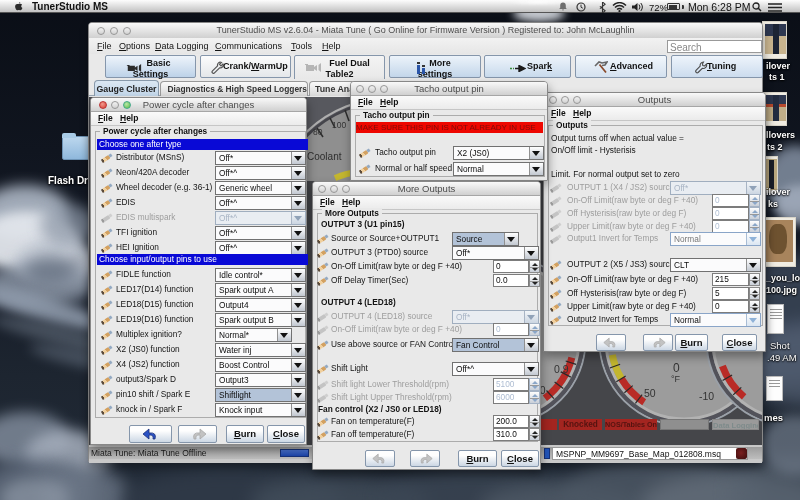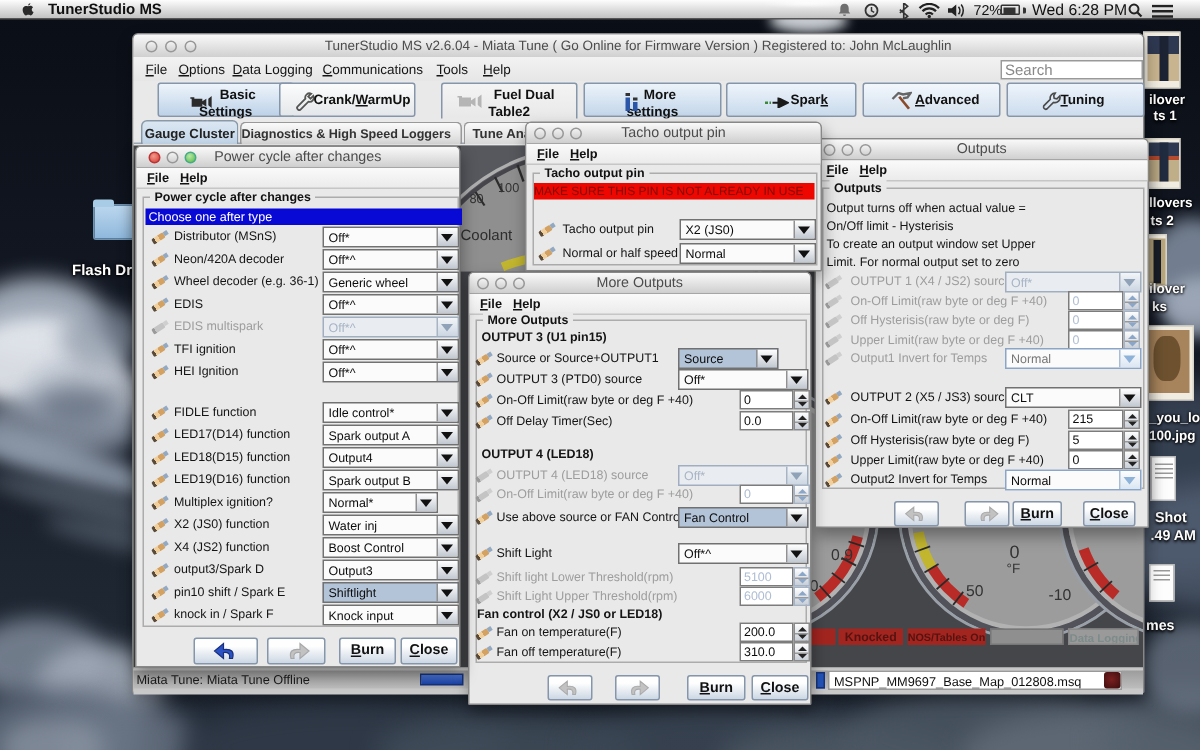--- a/index.html
+++ b/index.html
@@ -100,21 +100,21 @@
     </svg>
   <svg class="w" style="left:632px;top:2px" width="12" height="10" viewBox="0 0 12 10">
       <path d="M0 3.5h2.5L5.5 1v8L2.5 6.5H0z" fill="#222"></path>
       <path d="M7 2.5a4 4 0 0 1 0 5M8.8 1a6.5 6.5 0 0 1 0 8" stroke="#222" stroke-width="1" fill="none"></path>
     </svg>
   <div class="w" style="left:649px;top:1.5px;font-size:9.5px;color:#111">72%</div>
   <div class="w" style="left:667px;top:3px;width:13px;height:7px;border:1px solid #333;border-radius:1px">
       <div class="w" style="left:1px;top:1px;width:8px;height:5px;background:#333"></div>
     </div>
   <div class="w" style="left:682px;top:4.5px;width:2px;height:4px;background:#333;border-radius:0 1px 1px 0"></div>
-  <div class="w" style="left:688px;top:1px;font-size:10.5px;color:#111">Wed 6:28 PM</div>
+  <div class="w" style="left:688px;top:1px;font-size:10.5px;color:#111">Mon 6:28 PM</div>
   <svg class="w" style="left:752px;top:2px" width="10" height="10" viewBox="0 0 10 10">
       <circle cx="4" cy="4" r="3" fill="none" stroke="#222" stroke-width="1.3"></circle>
       <path d="M6.3 6.3L9 9" stroke="#222" stroke-width="1.5"></path>
     </svg>
   <svg class="w" style="left:768px;top:2.5px" width="14" height="9" viewBox="0 0 14 9">
       <path d="M0 1h14M0 4.5h14M0 8h14" stroke="#222" stroke-width="1.7"></path>
     </svg>
 </div>
 <div id="righticons" class="w" style="left:0;top:0;width:800px;height:500px;z-index:1">
   <div class="w" style="left:762px;top:21px;width:25px;height:38px;background:#f0ece2;border:1px solid #d8d4c8">
@@ -136,21 +136,21 @@
       <div class="w" style="left:2px;top:2px;width:28px;height:42px;background:#a8845c"></div>
       <div class="w" style="left:6px;top:6px;width:18px;height:30px;background:#6e5230;border-radius:40%"></div>
     </div>
   <div class="w" style="left:766px;top:273px;font-size:9px;font-weight:700;color:#fff;text-shadow:0 1px 2px #000,0 0 2px #000;line-height:11.5px">_you_lo<br>100.jpg</div>
   <div class="w" style="left:767px;top:304px;width:17px;height:30px;background:#fdfdfd;border:1px solid #bbb">
       <div class="w" style="left:2px;top:4px;width:12px;height:1px;background:#999"></div>
       <div class="w" style="left:2px;top:7px;width:12px;height:1px;background:#999"></div>
       <div class="w" style="left:2px;top:10px;width:12px;height:1px;background:#999"></div>
       <div class="w" style="left:2px;top:13px;width:12px;height:1px;background:#999"></div>
     </div>
-  <div class="w" style="left:770px;top:340px;font-size:9.5px;font-weight:700;color:#fff;text-shadow:0 1px 2px #000,0 0 2px #000;line-height:11.5px">Shot<br><span style="margin-left:-3px">.49 AM</span></div>
+  <div class="w" style="left:770px;top:340px;font-size:9.5px;font-weight:400;color:#fff;text-shadow:0 1px 2px #000,0 0 2px #000;line-height:11.5px">Shot<br><span style="margin-left:-3px">.49 AM</span></div>
   <div class="w" style="left:766px;top:376px;width:17px;height:25px;background:#fdfdfd;border:1px solid #bbb">
       <div class="w" style="left:2px;top:3px;width:11px;height:1px;background:#999"></div>
       <div class="w" style="left:2px;top:6px;width:11px;height:1px;background:#999"></div>
       <div class="w" style="left:2px;top:9px;width:11px;height:1px;background:#999"></div>
     </div>
   <div class="w" style="left:764px;top:412px;font-size:9.5px;font-weight:700;color:#fff;text-shadow:0 1px 2px #000,0 0 2px #000">mes</div>
 </div>
 <div id="mainwin" class="win" style="left:88px;top:22px;width:675px;height:440px;z-index:2">
   <div class="tb" style="height:15px;line-height:15px;font-size:9px">TunerStudio MS v2.6.04 - Miata Tune ( Go Online for Firmware Version ) Registered to: John McLaughlin</div>
   <div class="lt" style="left:8px;top:4px"></div>
@@ -162,21 +162,21 @@
     <span class="lb" style="left:66px;top:2px;font-size:9px"><u>D</u>ata Logging</span>
     <span class="lb" style="left:126px;top:2px;font-size:9px"><u>C</u>ommunications</span>
     <span class="lb" style="left:202px;top:2px;font-size:9px"><u>T</u>ools</span>
     <span class="lb" style="left:233px;top:2px;font-size:9px"><u>H</u>elp</span>
     <div class="w" style="left:578px;top:2px;width:95px;height:13px;background:#fff;border:1px solid #999;font-size:10px;color:#888;line-height:13px;padding-left:2px">Search</div>
   </div>
   <div class="w" style="left:0;top:31px;width:673px;height:25px;background:#e9e9e9">
     <div class="btn" style="left:16px;top:1px;width:91px;height:23px;background:linear-gradient(#eef4fb,#bdd2e8);font-size:9px;line-height:10.5px;padding-top:2px"><svg class="w" style="left:20px;top:7px" width="16" height="10" viewBox="0 0 18 11">
           <path d="M2 3h8v6H2zM10 5l3-2v6l-3-2zM1 2h3v1H1zM14.5 3l2.5-2v9l-2.5-2z" fill="#2b2b2b"></path>
         </svg><span style="margin-left:16px">Basic<br>Settings</span></div>
-    <div class="btn" style="left:97px;top:1px;width:91px;height:23px;background:linear-gradient(#fcfcfc,#e4e7ea);font-size:9px;line-height:21px">
+    <div class="btn" style="left:111px;top:1px;width:91px;height:23px;background:linear-gradient(#fcfcfc,#e4e7ea);font-size:9px;line-height:21px">
         <svg class="w" style="left:10px;top:5px" width="13" height="13" viewBox="0 0 13 13">
           <path d="M10.5 1.5a2.8 2.8 0 0 0-3.9 3.3L1.5 9.9a1.4 1.4 0 0 0 2 2l5.1-5.1a2.8 2.8 0 0 0 3.3-3.9L10 4.8l-1.5-1.5z" fill="none" stroke="#555" stroke-width="1.2"></path>
         </svg>
         <span class="w" style="left:22px;top:0">Crank/<u>W</u>armUp</span>
       </div>
     <div class="btn" style="left:205px;top:1px;width:91px;height:37px;background:linear-gradient(#f4f4f4,#e2e2e2);font-size:9px;line-height:10.5px;padding-top:2px"><svg class="w" style="left:9px;top:6px" width="18" height="11" viewBox="0 0 18 11">
           <path d="M2 3h8v6H2zM10 5l3-2v6l-3-2zM1 2h3v1H1zM14.5 3l2.5-2v9l-2.5-2z" fill="#b5b5b5"></path>
         </svg><span style="margin-left:20px">Fuel Dual<br>Table2</span></div>
     <div class="btn" style="left:300px;top:1px;width:92px;height:23px;background:linear-gradient(#ecf3fa,#c3d6ea);font-size:9px;line-height:10.5px;padding-top:2px"><svg class="w" style="left:26px;top:4px" width="10" height="15" viewBox="0 0 10 15">
           <path d="M1 5h3v9H1zM6 8h3v6H6z" fill="#2a55a8"></path>
@@ -198,21 +198,21 @@
     <div class="btn" style="left:486px;top:1px;width:92px;height:23px;background:linear-gradient(#f2f7fc,#d4e1ef);font-size:9px;line-height:21px">
         <svg class="w" style="left:18px;top:5px" width="14" height="13" viewBox="0 0 14 13">
           <path d="M1 5l4-4 3 1 5-1-2 3-3 0.5" fill="none" stroke="#666" stroke-width="1.6"></path>
           <path d="M5.5 3.5l6.5 8" stroke="#8a4a2a" stroke-width="1.8"></path>
         </svg>
         <span class="w" style="left:34px;top:0"><u>A</u>dvanced</span>
       </div>
   </div>
   <div class="w" style="left:0;top:56px;width:673px;height:17px;background:#e9e9e9;border-bottom:1px solid #9aa7b4">
     <div class="w" style="left:5px;top:1px;width:65px;height:16px;background:linear-gradient(#dbe7f2,#c2d6e9);border:1px solid #8899aa;border-bottom:none;border-radius:4px 4px 0 0;font-size:8.8px;font-weight:700;color:#222;text-align:center;line-height:16px">Gauge Cluster</div>
-    <div class="w" style="left:71px;top:2px;width:148px;height:15px;background:linear-gradient(#fafafa,#d8d8d8);border:1px solid #999;border-bottom:none;border-radius:4px 4px 0 0;font-size:8.4px;font-weight:700;color:#333;text-align:left;line-height:15px">Diagnostics &amp; High Speed Loggers</div>
+    <div class="w" style="left:71px;top:2px;width:148px;height:15px;background:linear-gradient(#fafafa,#d8d8d8);border:1px solid #999;border-bottom:none;border-radius:4px 4px 0 0;font-size:8.4px;font-weight:700;color:#333;text-align:right;line-height:15px">Diagnostics &amp; High Speed Loggers</div>
     <div class="w" style="left:220px;top:2px;width:120px;height:15px;background:linear-gradient(#fafafa,#d8d8d8);border:1px solid #999;border-bottom:none;border-radius:4px 4px 0 0;font-size:8.8px;font-weight:700;color:#333;line-height:15px;padding-left:5px">Tune Analyze Live - Tu</div>
   </div>
   <div class="w" style="left:0;top:74px;width:673px;height:349px;background:#45464a;overflow:hidden">
     <svg width="673" height="349" style="position:absolute;left:0;top:0">
       <defs>
           <clipPath id="cstrip">
             <rect x="218" y="0" width="257" height="84"></rect>
           </clipPath>
         </defs>
       <g clip-path="url(#cstrip)">
@@ -290,21 +290,20 @@
     <div class="lt" style="left:17px"></div>
     <div class="lt" style="left:29px"></div>
   <div class="mn">
       <span style="left:7px"><u>F</u>ile</span>
       <span style="left:29px"><u>H</u>elp</span>
     </div>
   <div class="grp" style="left:4px;top:32px;width:215px;height:201px"></div>
   <div class="gl" style="left:9px;top:27px">Outputs</div>
   <span class="lb" style="left:7px;top:39px">Output turns off when actual value =</span>
   <span class="lb" style="left:7px;top:51px">On/Off limit - Hysterisis</span>
-  <span class="lb" style="left:7px;top:63px">To create an output window set Upper</span>
   <span class="lb" style="left:7px;top:75px">Limit. For normal output set to zero</span>
   <div class="pc pcd" style="left:6px;top:90px"></div>
     <span class="lb dis" style="left:23px;top:88px">OUTPUT 1 (X4 / JS2) source</span>
     <span class="dd ddd" style="left:126px;top:88px;width:91px">Off*<i></i></span>
   <div class="pc pcd" style="left:6px;top:103px"></div>
     <span class="lb dis" style="left:23px;top:101px">On-Off Limit(raw byte or deg F +40)</span>
     <span class="sf sfd" style="left:168px;top:101px;width:37px">0</span>
     <span class="sb sbd" style="left:205px;top:101px">
       <u></u>
     </span>
@@ -481,20 +480,21 @@
     <span class="dd" style="left:124px;top:98px;width:91px">Off*^<i></i></span>
   <div class="pc pcd" style="left:10px;top:115px"></div>
     <span class="lb dis" style="left:25px;top:113px">EDIS multispark</span>
     <span class="dd ddd" style="left:124px;top:113px;width:91px">Off*^<i></i></span>
   <div class="pc" style="left:10px;top:130px"></div>
     <span class="lb" style="left:25px;top:128px">TFI ignition</span>
     <span class="dd" style="left:124px;top:128px;width:91px">Off*^<i></i></span>
   <div class="pc" style="left:10px;top:145px"></div>
     <span class="lb" style="left:25px;top:143px">HEI Ignition</span>
     <span class="dd" style="left:124px;top:143px;width:91px">Off*^<i></i></span>
+  <div class="bh" style="left:6px;top:156px;width:209px;height:10.5px">Choose input/output pins to use</div>
   <div class="pc" style="left:10px;top:172px"></div>
     <span class="lb" style="left:25px;top:170px">FIDLE function</span>
     <span class="dd" style="left:124px;top:170px;width:91px">Idle control*<i></i></span>
   <div class="pc" style="left:10px;top:187px"></div>
     <span class="lb" style="left:25px;top:185px">LED17(D14) function</span>
     <span class="dd" style="left:124px;top:185px;width:91px">Spark output A<i></i></span>
   <div class="pc" style="left:10px;top:202px"></div>
     <span class="lb" style="left:25px;top:200px">LED18(D15) function</span>
     <span class="dd" style="left:124px;top:200px;width:91px">Output4<i></i></span>
   <div class="pc" style="left:10px;top:217px"></div>

